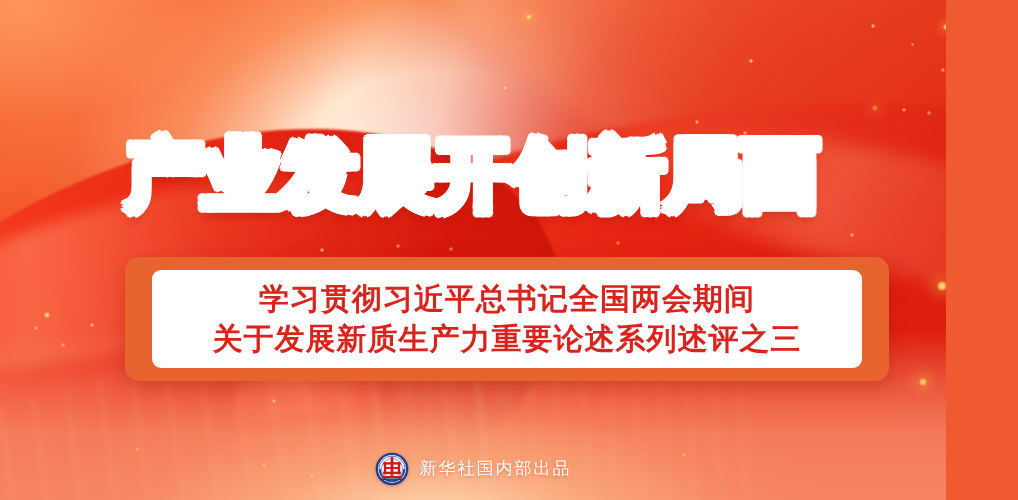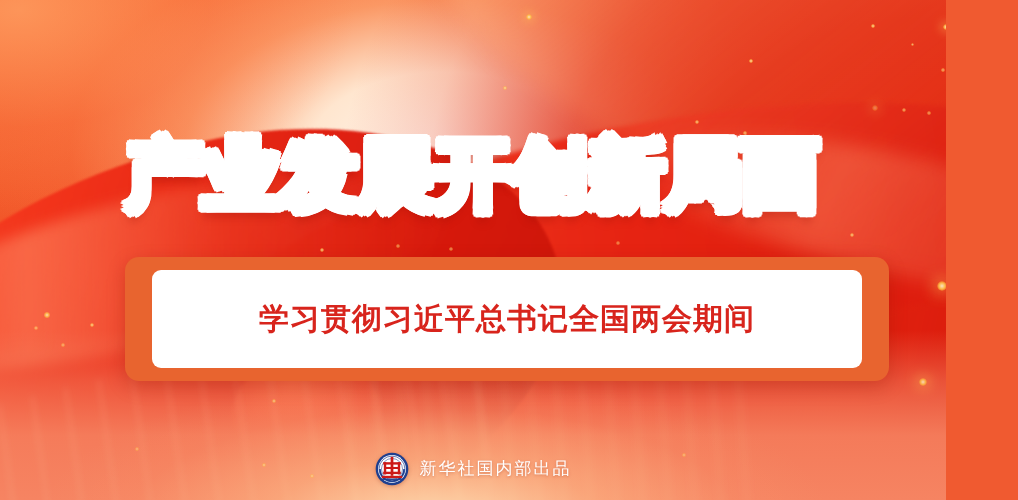--- a/index.html
+++ b/index.html
@@ -236,20 +236,21 @@
       <div class="sparkle" style="left: 682.4px; top: 453.4px; width: 3.2px; height: 3.2px; opacity: 0.45; background: radial-gradient(circle, rgb(255, 246, 216) 0%, rgb(255, 196, 71) 45%, rgba(255, 170, 60, 0.25) 78%, rgba(255, 160, 50, 0) 100%);"></div>
     </div>
 
   <div id="main-title">
     <span class="title-inner">产业发展开创新局面</span>
   </div>
 
   <div id="subtitle-card">
     <div id="subtitle-inner">
       <div class="subtitle-line">学习贯彻习近平总书记全国两会期间</div>
+      <div class="subtitle-line">关于发展新质生产力重要论述系列述评之三</div>
     </div>
   </div>
 
   <div id="footer">
     <svg id="xinhua-logo" viewBox="0 0 100 100">
       <circle cx="50" cy="50" r="48" fill="#1e3f8f"></circle>
       <circle cx="50" cy="50" r="41" fill="#ffffff"></circle>
       <circle cx="50" cy="50" r="38" fill="none" stroke="#1e3f8f" stroke-width="2"></circle>
       <path d="M12 50 a38 38 0 0 0 76 0 z" fill="#1e3f8f"></path>
       <circle cx="50" cy="50" r="33" fill="#ffffff"></circle>

